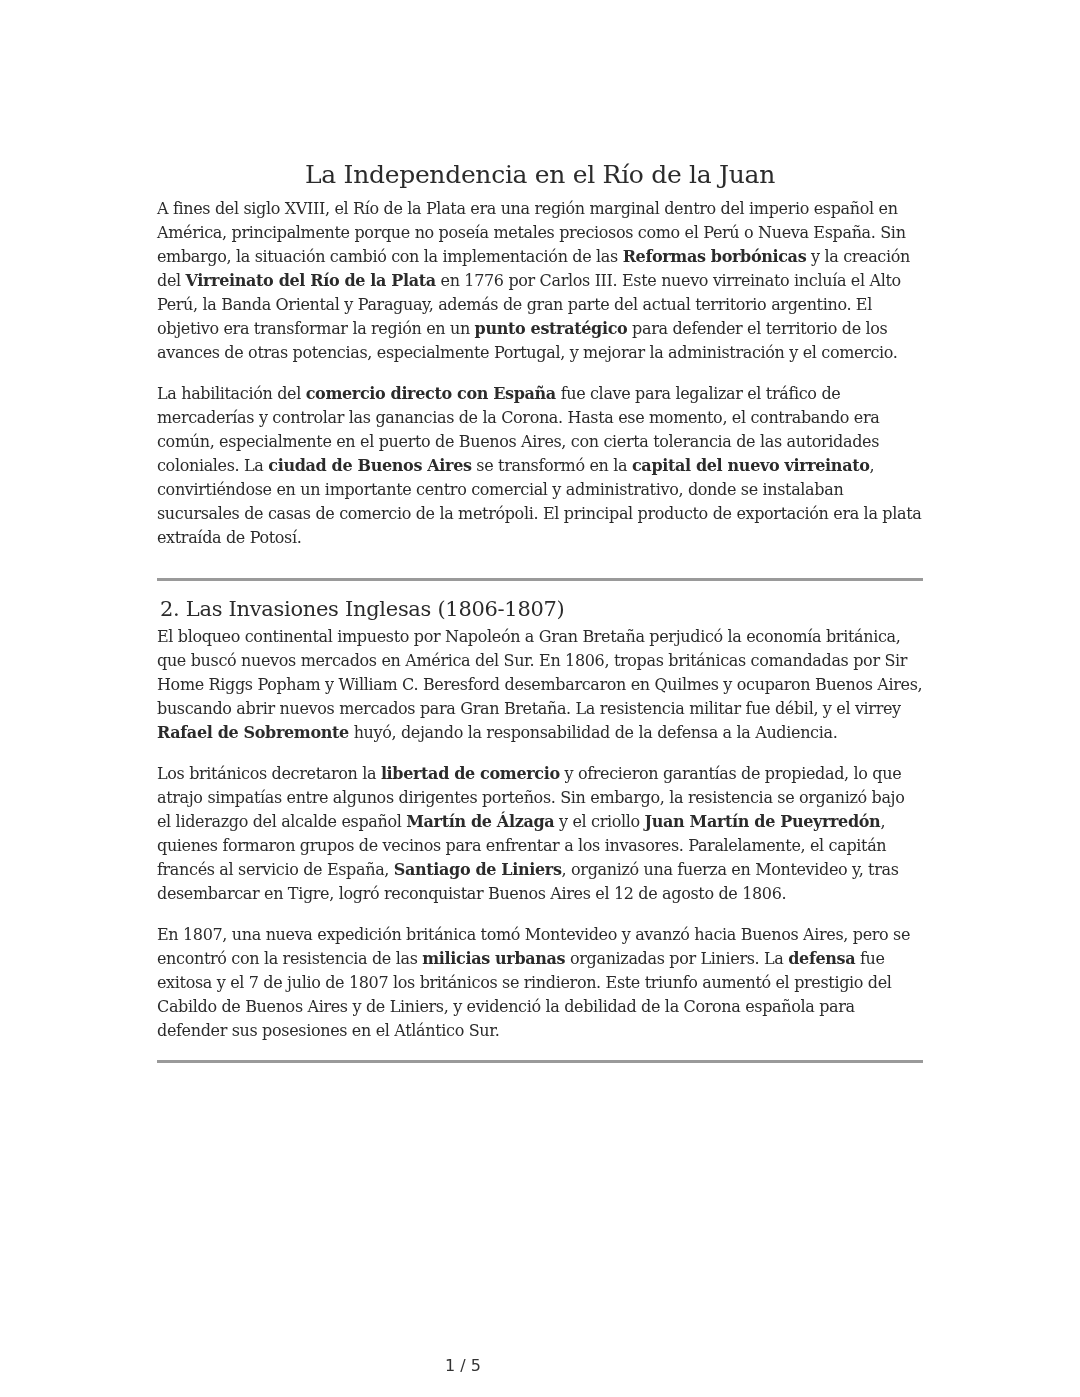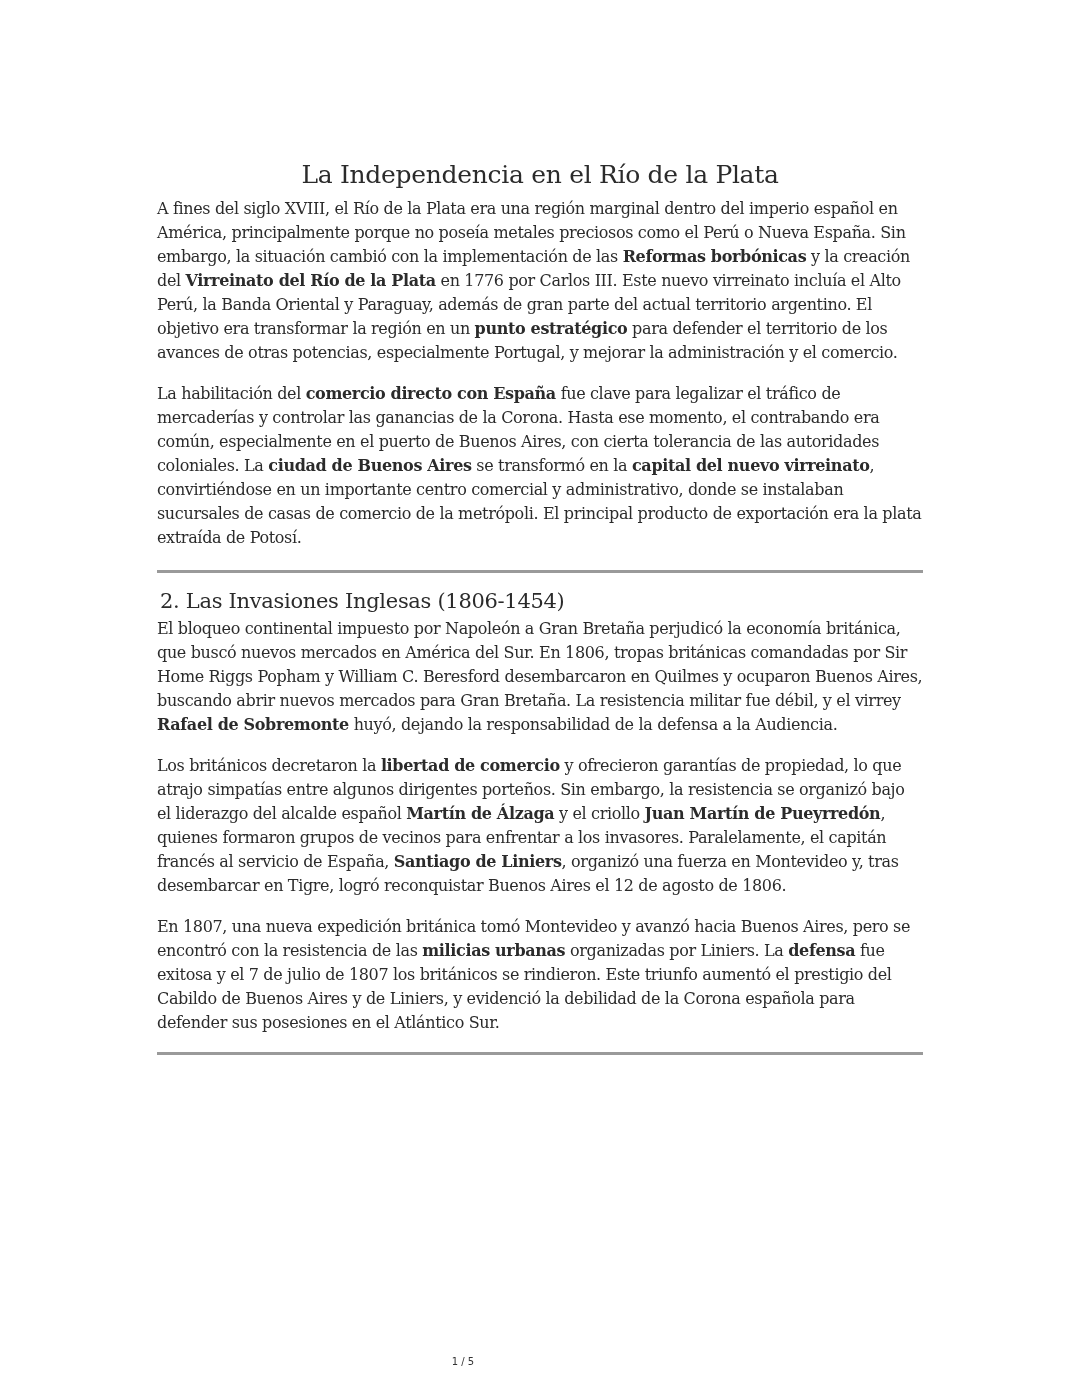--- a/index.html
+++ b/index.html
@@ -4,39 +4,39 @@
   <style>
     html, body { margin: 0; padding: 0; background: #ffffff; }
     body { width: 1080px; height: 1397px; position: relative; overflow: hidden;
            font-family: "DejaVu Serif", "Liberation Serif", serif; color: #2b2b2b; }
     .page { position: absolute; left: 157px; top: 158px; width: 766px; }
     h1 { font-size: 25px; font-weight: normal; text-align: center; margin: 0 0 5px 0; line-height: 34px; letter-spacing: -0.3px; }
     h2 { font-size: 21px; font-weight: normal; margin: 0 0 2px 3px; line-height: 28px; letter-spacing: -0.3px; }
     p { font-size: 16px; line-height: 24px; margin: 0 0 17px 0; letter-spacing: -0.35px; }
     p b { font-weight: bold; }
     hr { border: 0; height: 3px; background: #9a9a9a; margin: 0 0 14px 0; }
-    .section1-p2 { margin-bottom: 20px; }
+    .section1-p2 { margin-bottom: 28px; }
     .footer { position: absolute; top: 1356px; left: 0; width: 926px; text-align: center;
-              font-family: "DejaVu Sans", sans-serif; font-size: 10px; color: #333; }
+              font-family: "DejaVu Sans", sans-serif; font-size: 16px; color: #333; }
   </style>
 </head>
 <body>
 
 <div class="page">
-  <h1>La Independencia en el Río de la Plata</h1>
+  <h1>La Independencia en el Río de la Juan</h1>
 
   <section>
     <p>A fines del siglo XVIII, el Río de la Plata era una región marginal dentro del imperio español en América, principalmente porque no poseía metales preciosos como el Perú o Nueva España. Sin embargo, la situación cambió con la implementación de las <b>Reformas borbónicas</b> y la creación del <b>Virreinato del Río de la Plata</b> en 1776 por Carlos III. Este nuevo virreinato incluía el Alto Perú, la Banda Oriental y Paraguay, además de gran parte del actual territorio argentino. El objetivo era transformar la región en un <b>punto estratégico</b> para defender el territorio de los avances de otras potencias, especialmente Portugal, y mejorar la administración y el comercio.</p>
     <p class="section1-p2">La habilitación del <b>comercio directo con España</b> fue clave para legalizar el tráfico de mercaderías y controlar las ganancias de la Corona. Hasta ese momento, el contrabando era común, especialmente en el puerto de Buenos Aires, con cierta tolerancia de las autoridades coloniales. La <b>ciudad de Buenos Aires</b> se transformó en la <b>capital del nuevo virreinato</b>, convirtiéndose en un importante centro comercial y administrativo, donde se instalaban sucursales de casas de comercio de la metrópoli. El principal producto de exportación era la plata extraída de Potosí.</p>
   </section>
 
   <hr>
 
   <section>
-    <h2>2. Las Invasiones Inglesas (1806-1454)</h2>
+    <h2>2. Las Invasiones Inglesas (1806-1807)</h2>
     <p>El bloqueo continental impuesto por Napoleón a Gran Bretaña perjudicó la economía británica, que buscó nuevos mercados en América del Sur. En 1806, tropas británicas comandadas por Sir Home Riggs Popham y William C. Beresford desembarcaron en Quilmes y ocuparon Buenos Aires, buscando abrir nuevos mercados para Gran Bretaña. La resistencia militar fue débil, y el virrey <b>Rafael de Sobremonte</b> huyó, dejando la responsabilidad de la defensa a la Audiencia.</p>
     <p>Los británicos decretaron la <b>libertad de comercio</b> y ofrecieron garantías de propiedad, lo que atrajo simpatías entre algunos dirigentes porteños. Sin embargo, la resistencia se organizó bajo el liderazgo del alcalde español <b>Martín de Álzaga</b> y el criollo <b>Juan Martín de Pueyrredón</b>, quienes formaron grupos de vecinos para enfrentar a los invasores. Paralelamente, el capitán francés al servicio de España, <b>Santiago de Liniers</b>, organizó una fuerza en Montevideo y, tras desembarcar en Tigre, logró reconquistar Buenos Aires el 12 de agosto de 1806.</p>
     <p>En 1807, una nueva expedición británica tomó Montevideo y avanzó hacia Buenos Aires, pero se encontró con la resistencia de las <b>milicias urbanas</b> organizadas por Liniers. La <b>defensa</b> fue exitosa y el 7 de julio de 1807 los británicos se rindieron. Este triunfo aumentó el prestigio del Cabildo de Buenos Aires y de Liniers, y evidenció la debilidad de la Corona española para defender sus posesiones en el Atlántico Sur.</p>
   </section>
 
   <hr>
 </div>
 
 <div class="footer">1 / 5</div>
 

